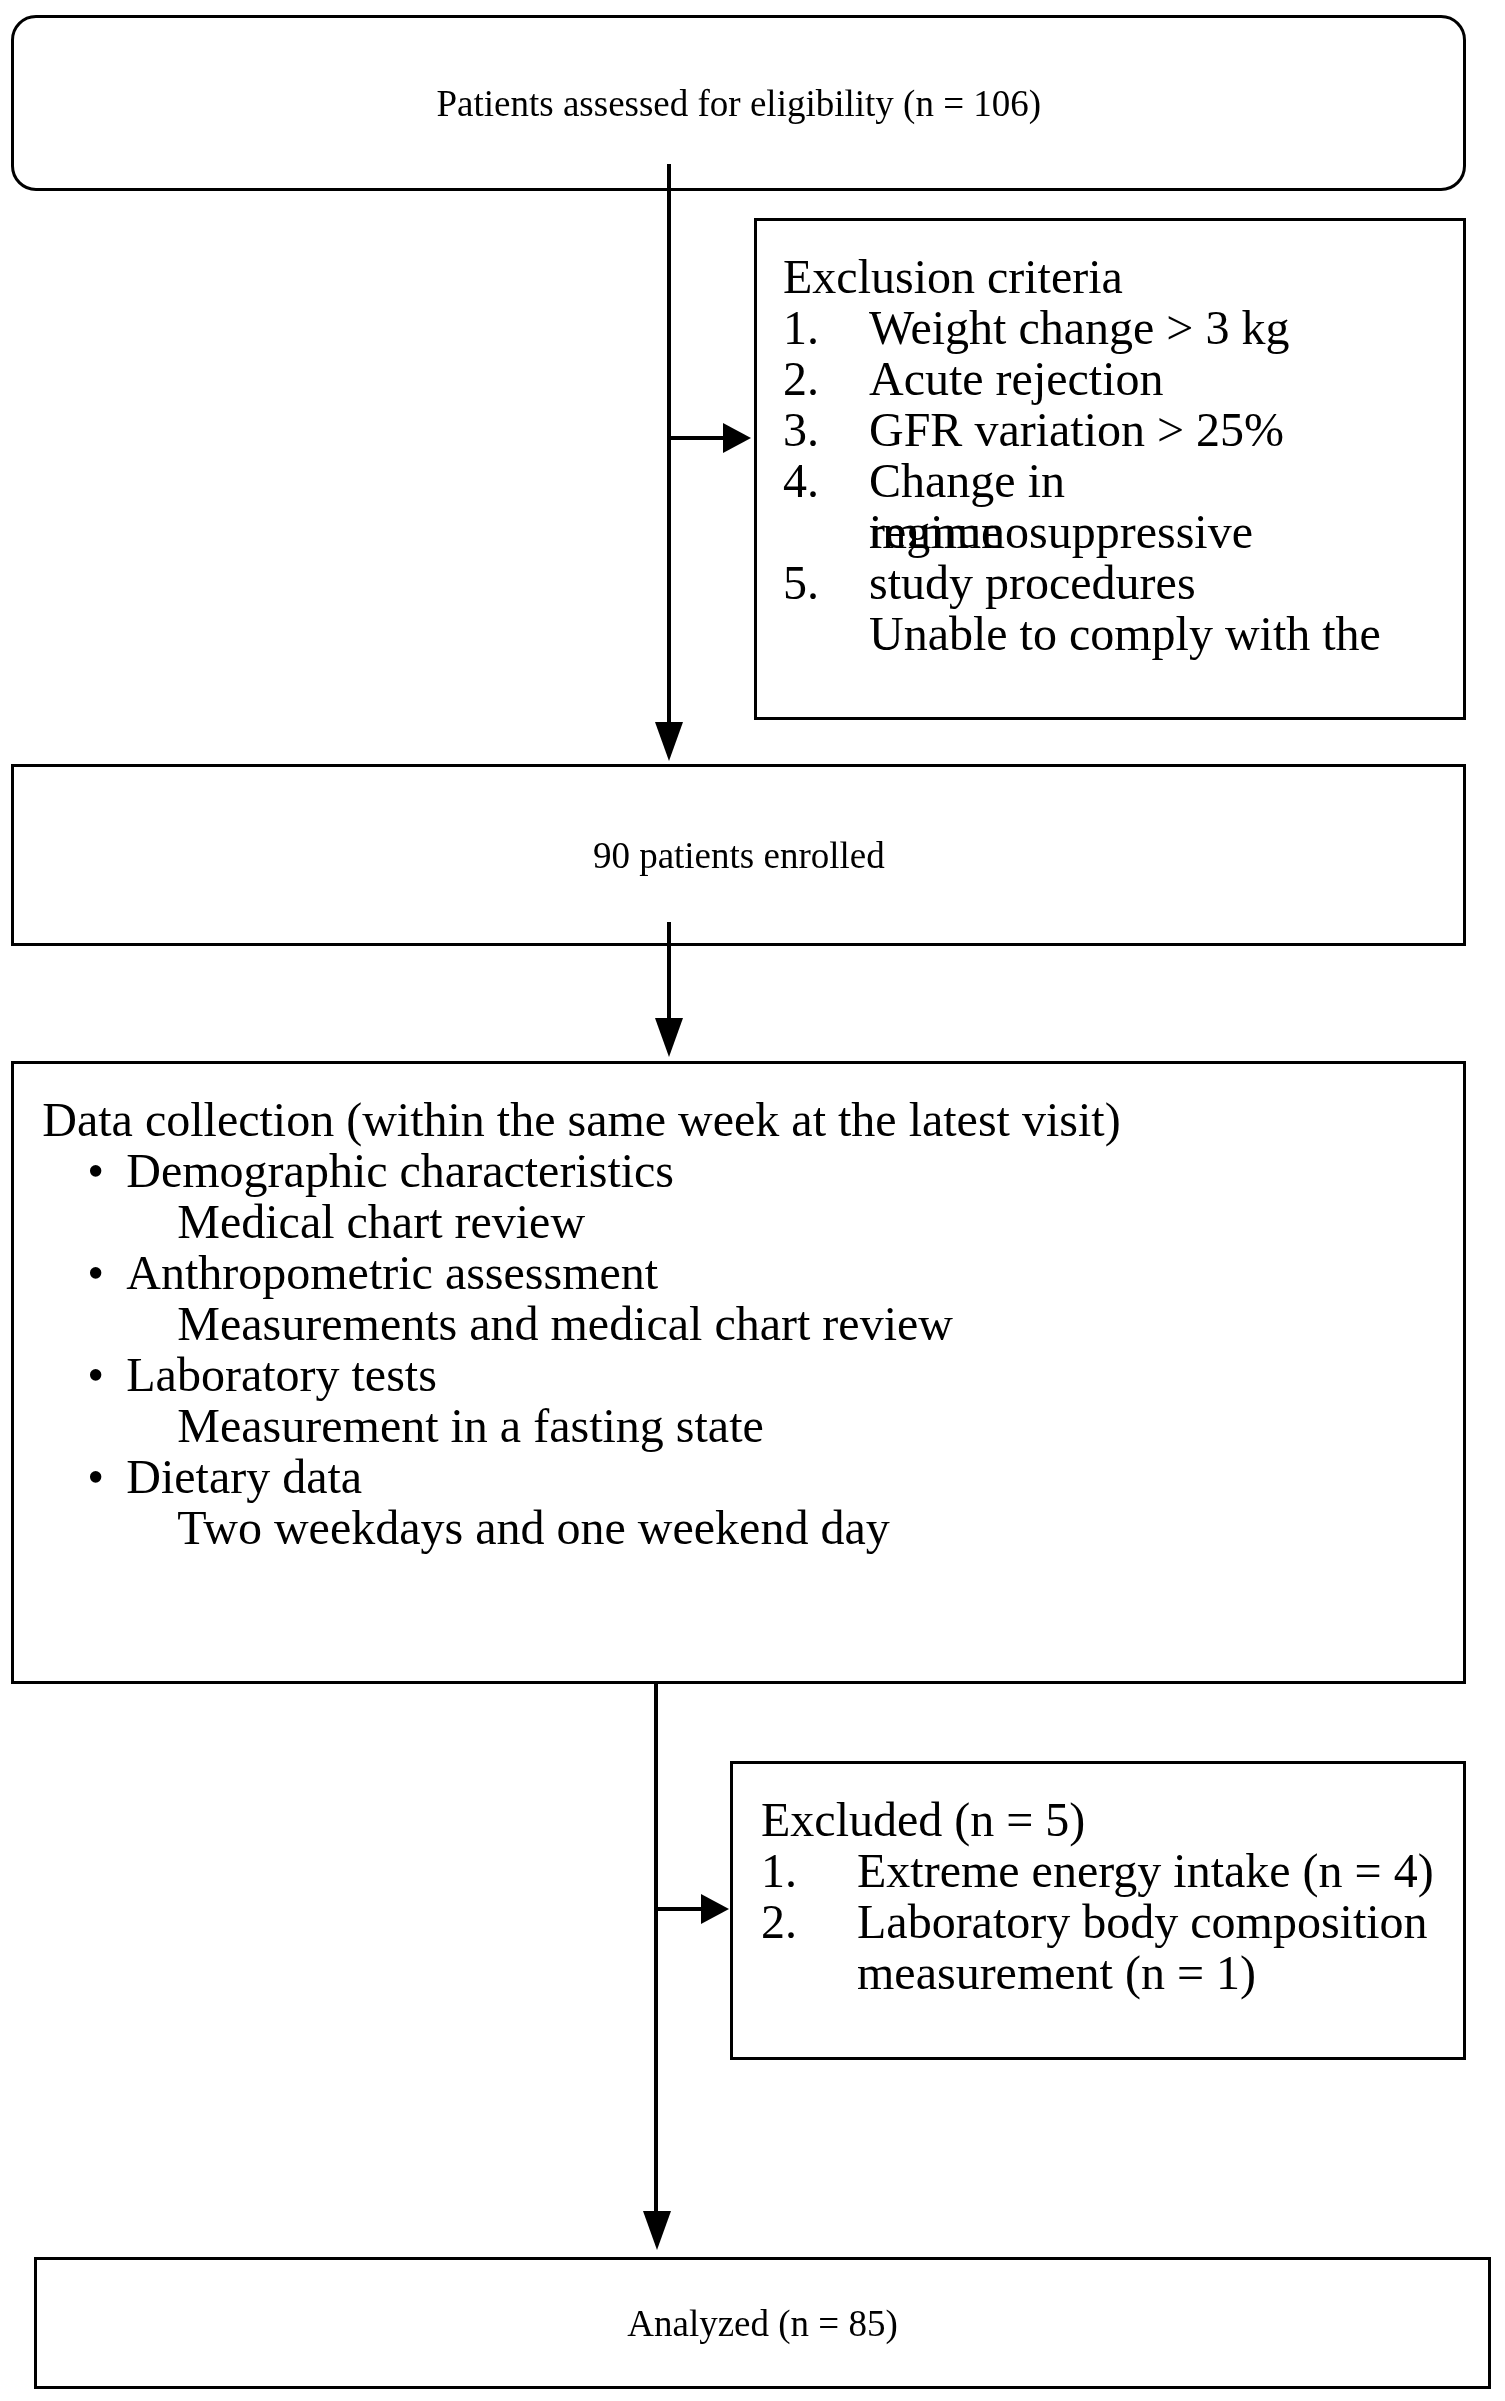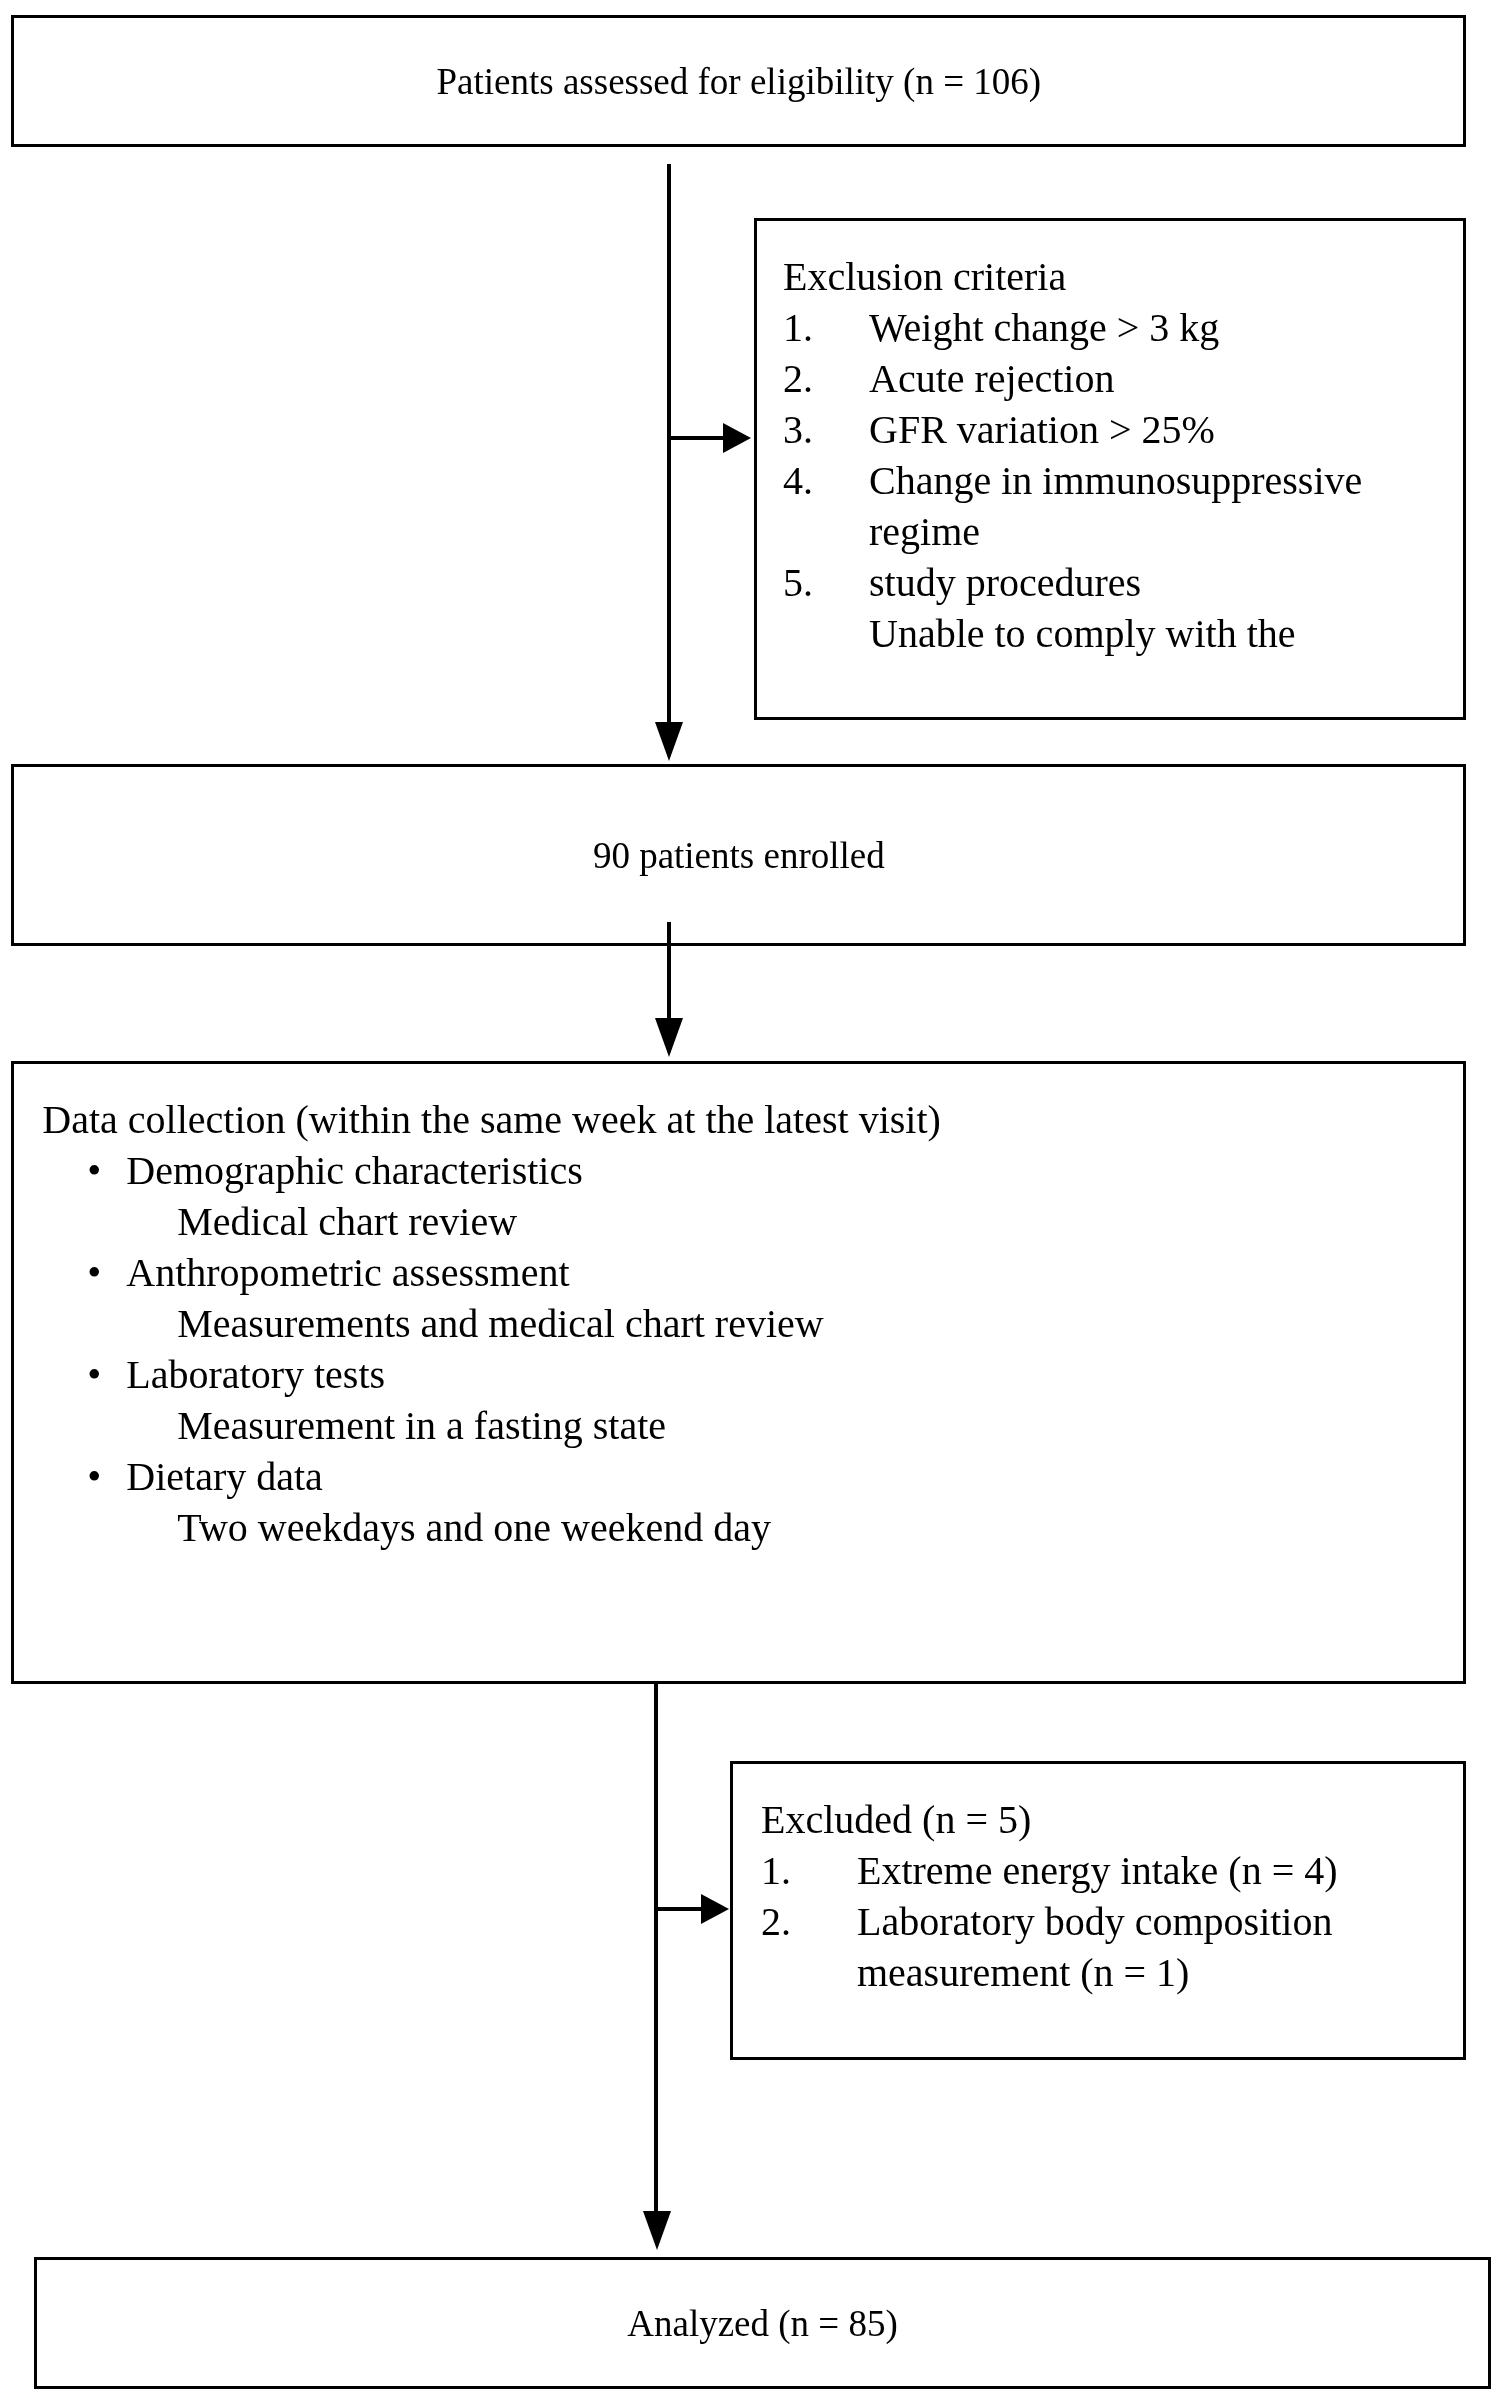--- a/index.html
+++ b/index.html
@@ -23,21 +23,21 @@
     box-sizing: border-box;
   }
   .center-box {
     display: flex;
     align-items: center;
     justify-content: center;
     font-size: 37px;
     text-align: center;
   }
   .list-box {
-    font-size: 40px;
+    font-size: 48px;
     line-height: 51px;
   }
   .pad-top { padding-top: 30px; }
   .title-line { display: block; height: 51px; }
   .li { display: flex; }
   .num { flex: 0 0 auto; display: block; }
   .num-w-167 { width: 86px; }
   .num-w-186 { width: 96px; }
   .itext { flex: 1 1 auto; }
   .line { display: block; height: 51px; }
@@ -62,21 +62,21 @@
     border-top: 39px solid #000000;
   }
   .arrowhead-right {
     position: absolute;
     width: 0; height: 0;
     border-top: 15.4px solid transparent;
     border-bottom: 15.4px solid transparent;
     border-left: 28px solid #000000;
   }
   
-  #box-eligibility { left: 11.3px;   top: 15.4px;   width: 1455px; height: 132px; }
+  #box-eligibility { left: 11.3px;   top: 15.4px;   width: 1455px; height: 176px; border-radius: 25px; }
   #box-exclusion   { left: 754px; top: 218px;  width: 712px; height: 502px; padding-left: 26px; padding-right: 15.4px; }
   #box-enrolled    { left: 11.3px;   top: 764px; width: 1455px; height: 182px; }
   #box-data        { left: 11.3px;   top: 1061px; width: 1455px; height: 623px; }
   #box-excluded    { left: 730px; top: 1761px; width: 736px; height: 299px; padding-left: 28px; padding-right: 15.4px; }
   #box-analyzed    { left: 34px;   top: 2257px; width: 1457px; height: 132px; }
   #box-data .dc-title   { padding-left: 28px; }
   #box-data .bullet-row { padding-left: 73px; }
   #box-data .sub-row    { padding-left: 163px; height: 51px; }
 </style>
 </head>

